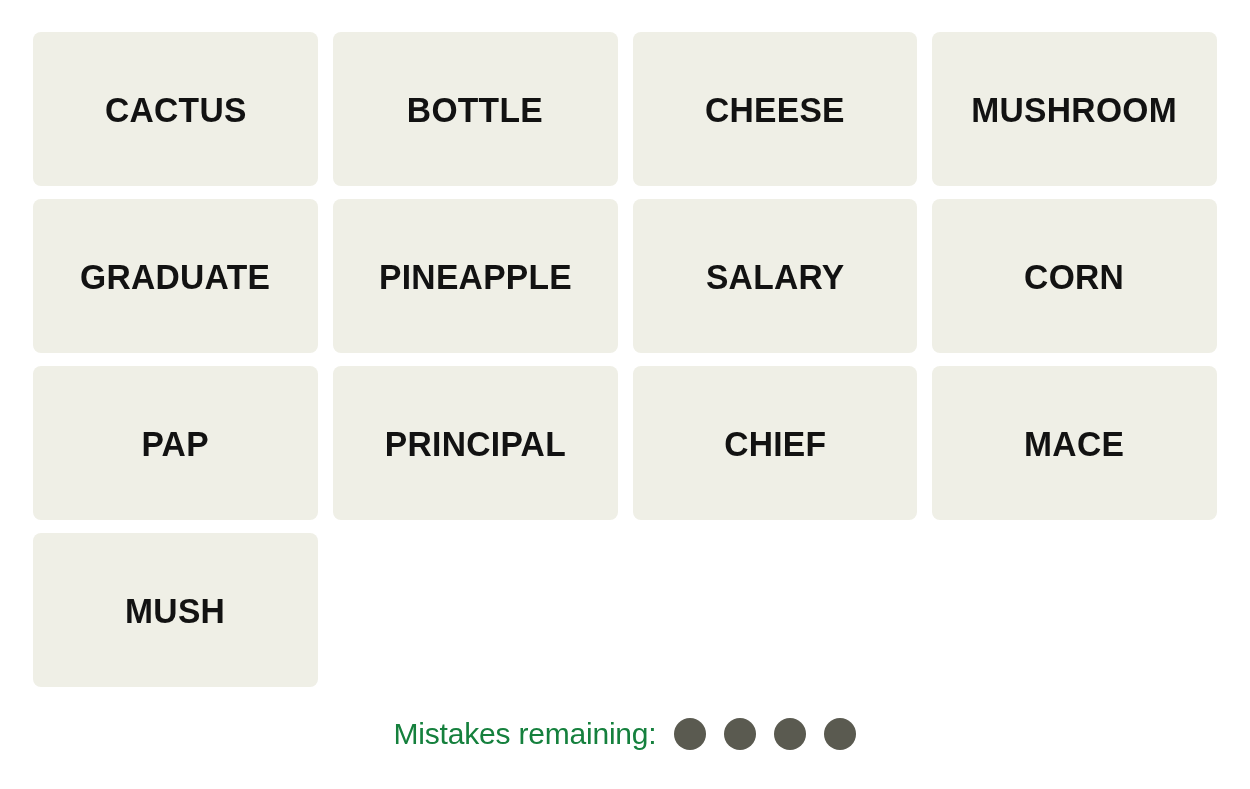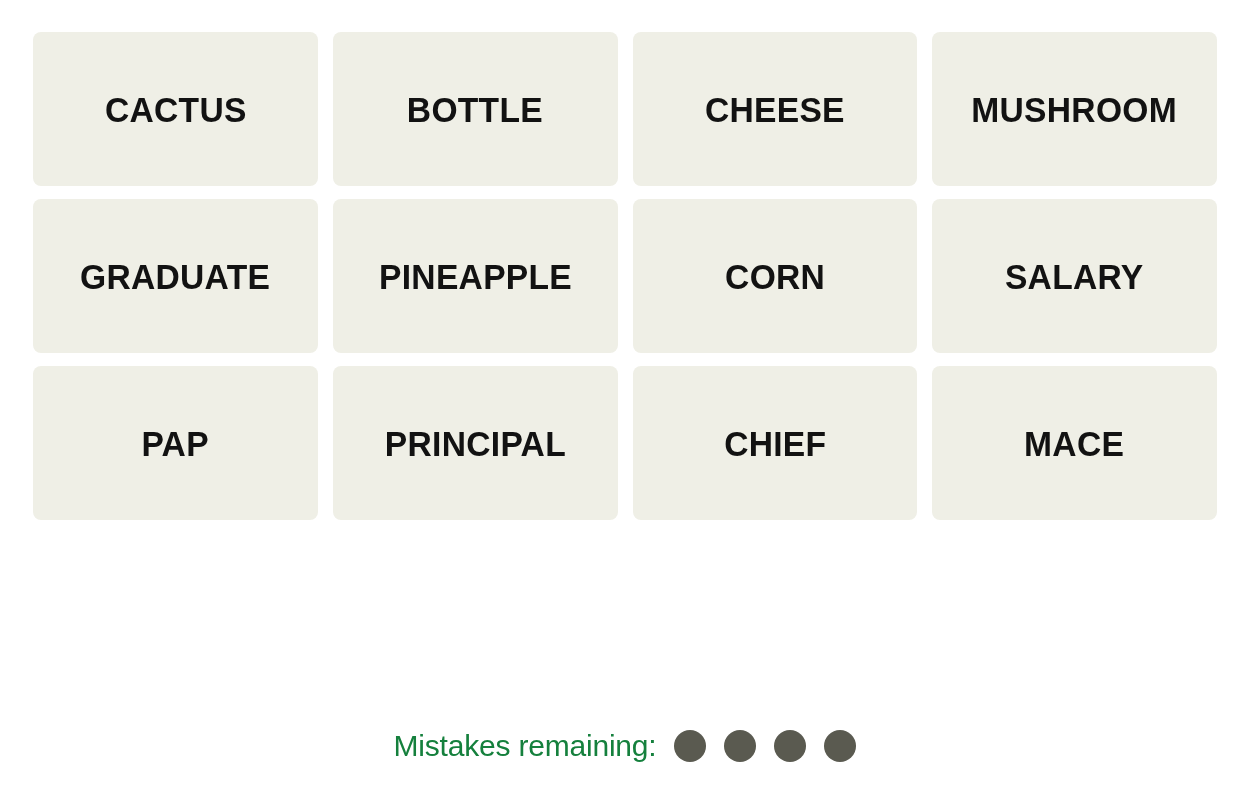--- a/index.html
+++ b/index.html
@@ -15,21 +15,20 @@
   }
   .board {
     position: absolute;
     left: 0;
     top: 0;
     width: 1250px;
     height: 789px;
     display: flex;
     flex-direction: column;
     align-items: center;
-    gap: 12px;
   }
   .grid {
     width: 1184px;
     margin-top: 32px;
     display: grid;
     grid-template-columns: repeat(4, 1fr);
     grid-template-rows: repeat(4, 154px);
     column-gap: 15px;
     row-gap: 13px;
   }
@@ -105,37 +104,40 @@
     </div>
 
     <div class="tile">
       <span class="tile-label">GRADUATE</span>
     </div>
     <div class="tile">
       <span class="tile-label">PINEAPPLE</span>
     </div>
 
     <div class="tile">
-      <span class="tile-label">CORN</span>
+      <span class="tile-label">SALARY</span>
     </div>
     <div class="tile">
-      <span class="tile-label">SALARY</span>
+      <span class="tile-label">CORN</span>
     </div>
     <div class="tile">
       <span class="tile-label">PAP</span>
     </div>
     <div class="tile">
       <span class="tile-label">PRINCIPAL</span>
     </div>
 
     <div class="tile">
       <span class="tile-label">CHIEF</span>
     </div>
     <div class="tile">
       <span class="tile-label">MACE</span>
+    </div>
+    <div class="tile">
+      <span class="tile-label">MUSH</span>
     </div>
 
   </div>
 
   <div class="footer">
     <span class="mistakes-label">Mistakes remaining:</span>
     <span class="dots">
       <span class="dot"></span>
       <span class="dot"></span>
       <span class="dot"></span>

